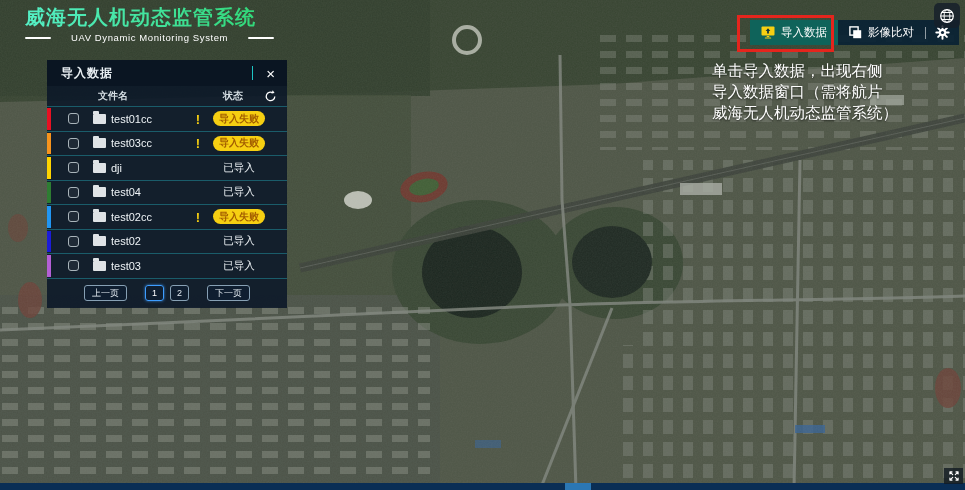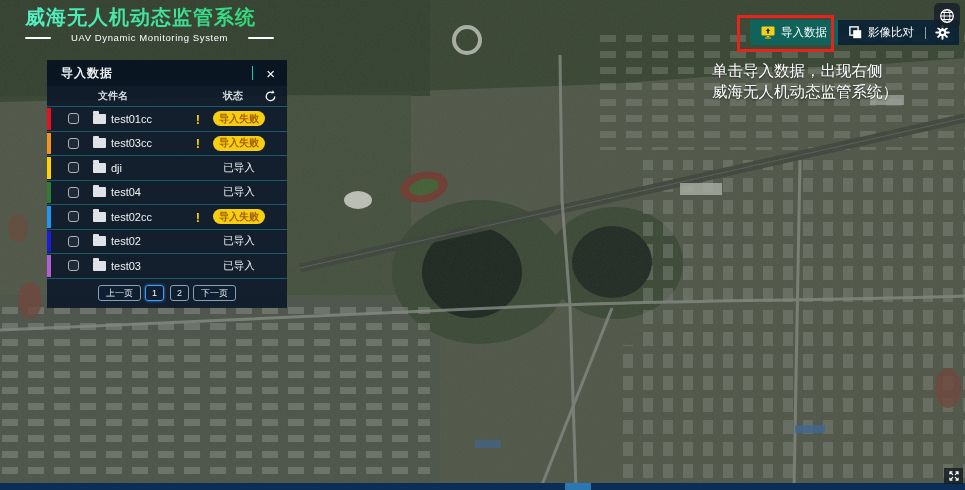--- a/index.html
+++ b/index.html
@@ -59,21 +59,21 @@
   .folder::before{content:"";position:absolute;top:-2.5px;left:0;width:6px;height:3px;
     background:#dfe3e6;border-radius:1px 1px 0 0;}
   .fname{margin-left:5px;font-size:11px;color:#eef3f6;}
   .mark-slot{width:18px;text-align:center;flex:none;}
   .mark-excl{color:#f6cf12;font-weight:900;font-size:13px;line-height:1;}
   .mark-dash{width:13px;height:3px;background:#38dcb2;border-radius:2px;margin:0 auto;}
   .status-slot{width:56px;flex:none;margin-left:4px;display:flex;justify-content:center;}
   .badge-failed{background:#f6cf12;color:#a35e00;font-size:10px;font-weight:bold;
     padding:2.5px 6px;border-radius:8px;line-height:1;cursor:pointer;}
   .status-imported{font-size:10.5px;color:#eef3f6;}
-  .pagination{display:flex;justify-content:center;align-items:center;gap:4px;height:29px;}
+  .pagination{display:flex;justify-content:center;align-items:center;gap:18px;height:29px;}
   .pg-btn{border:1px solid #87a0b4;border-radius:3px;color:#e2eaf0;font-size:9px;
     padding:2px 7px;line-height:1.2;background:rgba(12,30,52,0.5);cursor:pointer;}
   .pg-num{padding:2px 5px;min-width:7px;text-align:center;}
   .pg-num.active{border-color:#3e9dff;color:#fff;box-shadow:0 0 3px rgba(62,157,255,0.8);}
   
   .bottom-bar{position:absolute;left:0;bottom:0;width:965px;height:7px;background:#0a2e55;z-index:4;}
   .scroll-thumb{position:absolute;left:565px;top:0;width:26px;height:7px;background:#2b77b4;cursor:pointer;}
   .fullscreen-btn{position:absolute;left:944px;top:468px;width:19px;height:16px;z-index:5;
     background:rgba(18,26,34,0.8);display:flex;align-items:center;justify-content:center;cursor:pointer;}
 </style>
@@ -182,20 +182,21 @@
     <circle cx="8" cy="8" r="6.3" stroke-width="1.2"></circle>
     <ellipse cx="8" cy="8" rx="2.9" ry="6.3" stroke-width="1"></ellipse>
     <line x1="1.7" y1="8" x2="14.3" y2="8" stroke-width="1"></line>
     <line x1="2.6" y1="4.5" x2="13.4" y2="4.5" stroke-width="1"></line>
     <line x1="2.6" y1="11.5" x2="13.4" y2="11.5" stroke-width="1"></line>
   </svg>
 </div>
 
 <div class="annotation">
   <div>单击导入数据，出现右侧</div>
+  <div>导入数据窗口（需将航片</div>
   <div>威海无人机动态监管系统）</div>
 </div>
 
 <div class="panel">
   <div class="panel-titlebar">
     <span class="panel-title">导入数据</span>
     <span class="flex-sp"></span>
     <span class="title-divider"></span>
     <span class="close-btn">×</span>
   </div>

